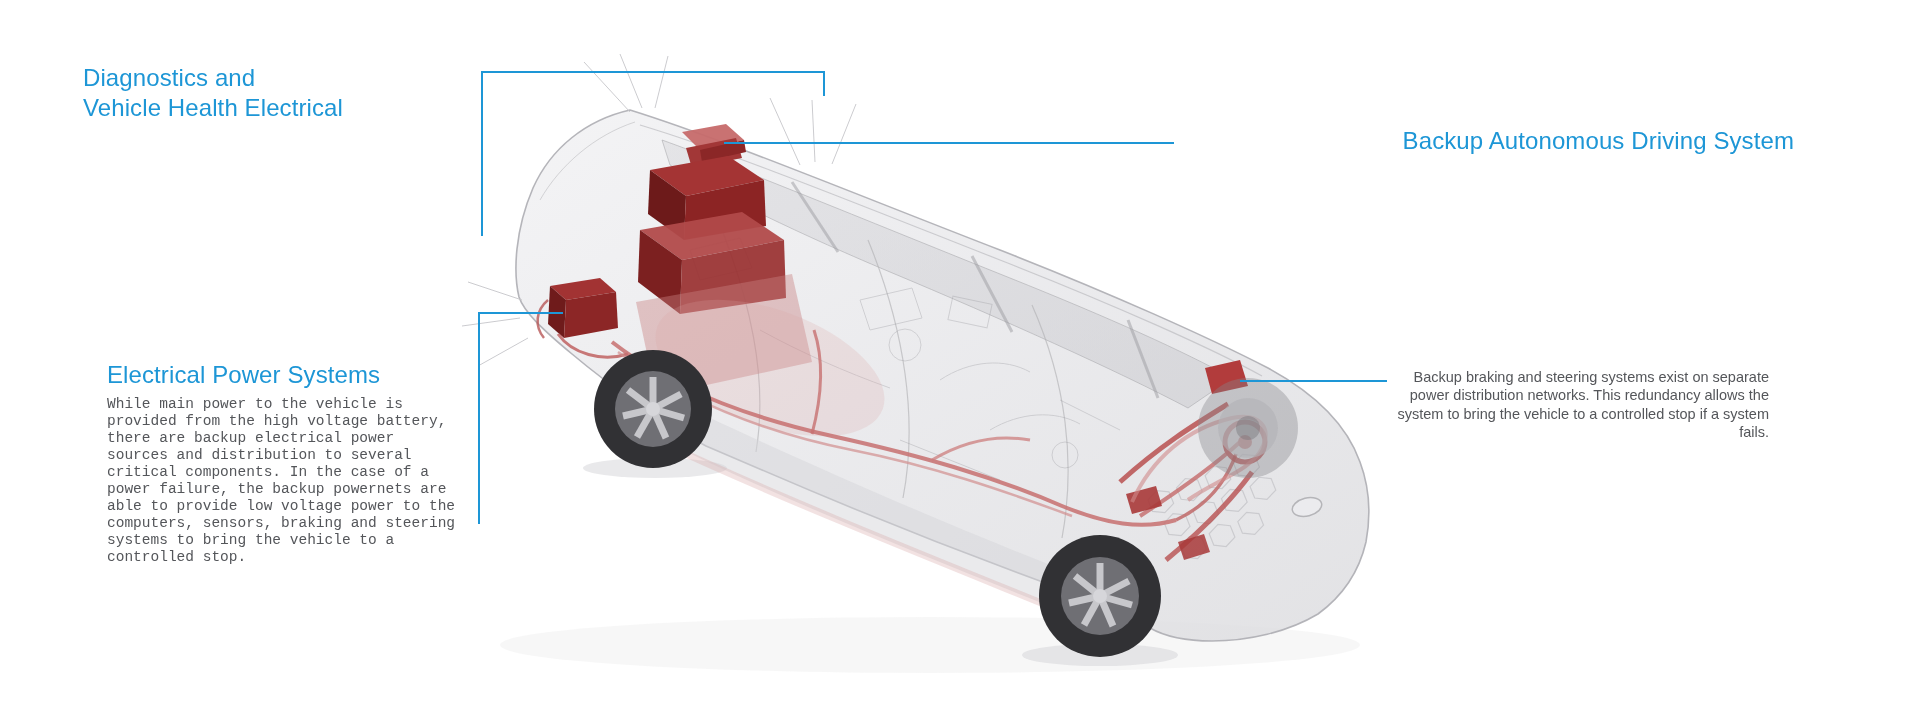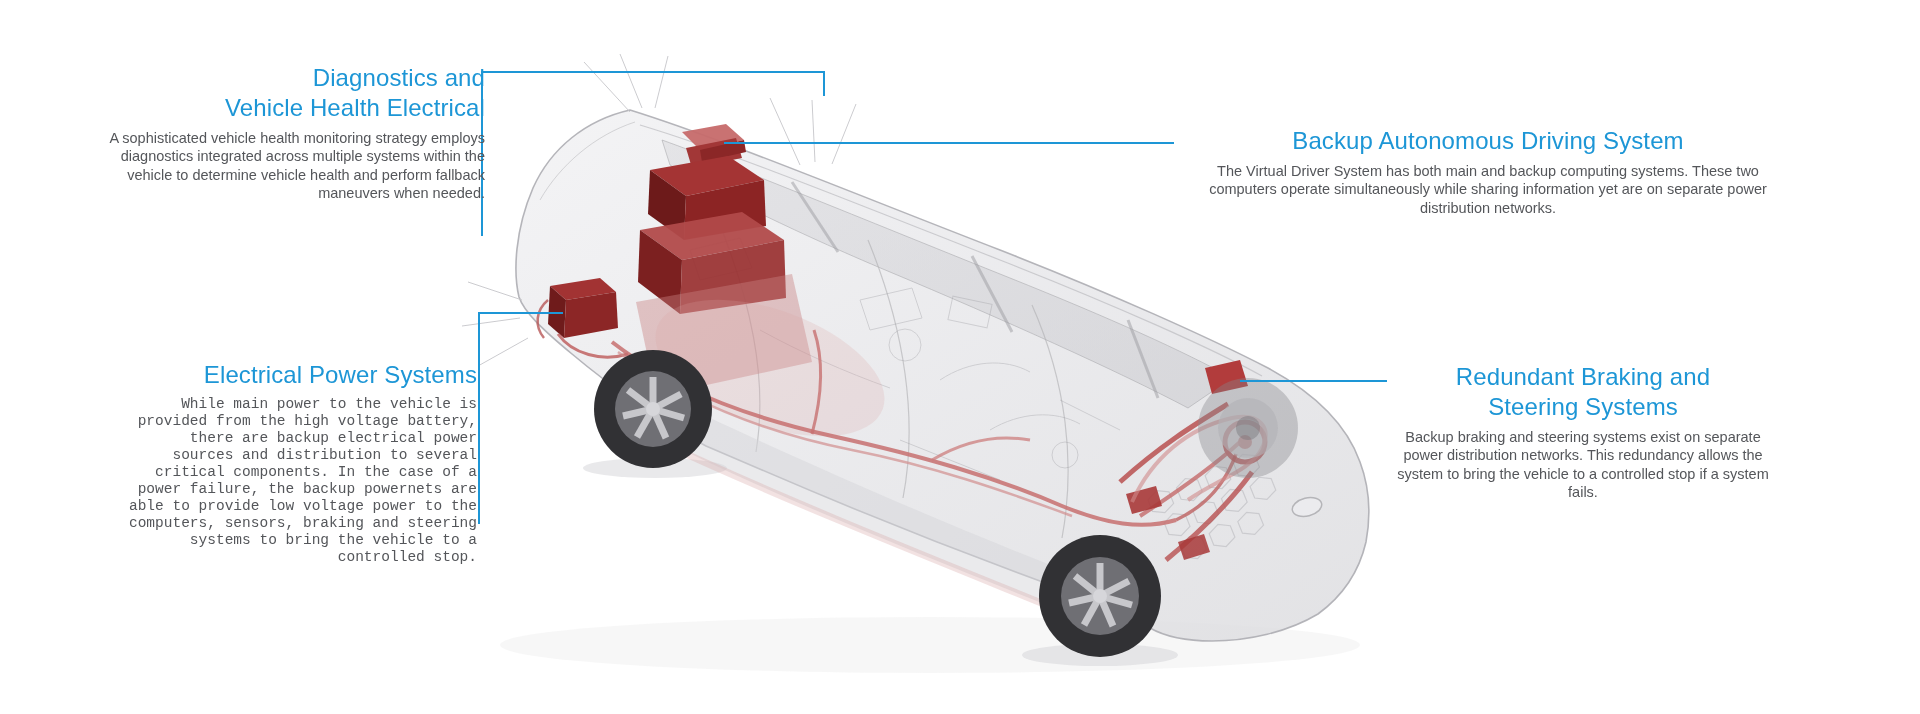--- a/index.html
+++ b/index.html
@@ -21,22 +21,22 @@
     font-size:24px;line-height:30px;font-weight:400;
     color:var(--accent);letter-spacing:0.1px;
   }
   .callout h2 .tl{display:block;}
   .callout .body{margin-top:6px;}
   .callout p{
     font-size:14.5px;line-height:18.4px;
     color:var(--body-text);
   }
   .callout p + p{margin-top:10px;}
-  .align-right{text-align:right;margin-left:20px;}
-  .align-left{text-align:center;}
+  .align-right{text-align:left;}
+  .align-left{text-align:right;}
   .callout.tight p{line-height:17px;font-family:Liberation Mono, monospace;}
   .cline{position:absolute;background:var(--accent);}
 </style>
 </head>
 <body>
 
 <div class="canvas">
 
   <svg class="car-svg" viewBox="0 0 1920 714" aria-hidden="true">
     <defs>
@@ -232,41 +232,35 @@
   <div class="cline" style="left:478px;top:312px;width:2px;height:212px;"></div>
 
   <div class="cline" style="left:1240px;top:380px;width:147px;height:2px;"></div>
 
   <div class="callout align-right" style="left:83px;top:63px;width:382px;">
     <h2>
       <span class="tl">Diagnostics and</span>
       <span class="tl">Vehicle Health Electrical</span>
     </h2>
     <div class="body">
-      <p>A sophisticated vehicle health monitoring strategy employs diagnostics integrated across multiple systems within the vehicle to determine vehicle health and perform fallback maneuvers when needed.</p>
     </div>
   </div>
 
   <div class="callout align-left" style="left:1182px;top:126px;width:612px;">
     <h2>Backup Autonomous Driving System</h2>
     <div class="body">
-      <p>The Virtual Driver System has both main and backup computing systems. These two computers operate simultaneously while sharing information yet are on separate power distribution networks.</p>
-    </div>
-  </div>
-
-  <div class="callout align-right tight" style="left:101px;top:360px;width:356px;">
+    </div>
+  </div>
+
+  <div class="callout align-right tight" style="left:107px;top:360px;width:356px;">
     <h2>Electrical Power Systems</h2>
     <div class="body">
       <p>While main power to the vehicle is provided from the high voltage battery, there are backup electrical power sources and distribution to several critical components. In the case of a power failure, the backup powernets are able to provide low voltage power to the computers, sensors, braking and steering systems to bring the vehicle to a controlled stop.</p>
     </div>
   </div>
 
   <div class="callout align-left" style="left:1397px;top:362px;width:372px;">
-    <h2>
-      <span class="tl">Redundant Braking and</span>
-      <span class="tl">Steering Systems</span>
-    </h2>
     <div class="body">
       <p>Backup braking and steering systems exist on separate power distribution networks. This redundancy allows the system to bring the vehicle to a controlled stop if a system fails.</p>
     </div>
   </div>
 
 </div>
 
 </body></html>

